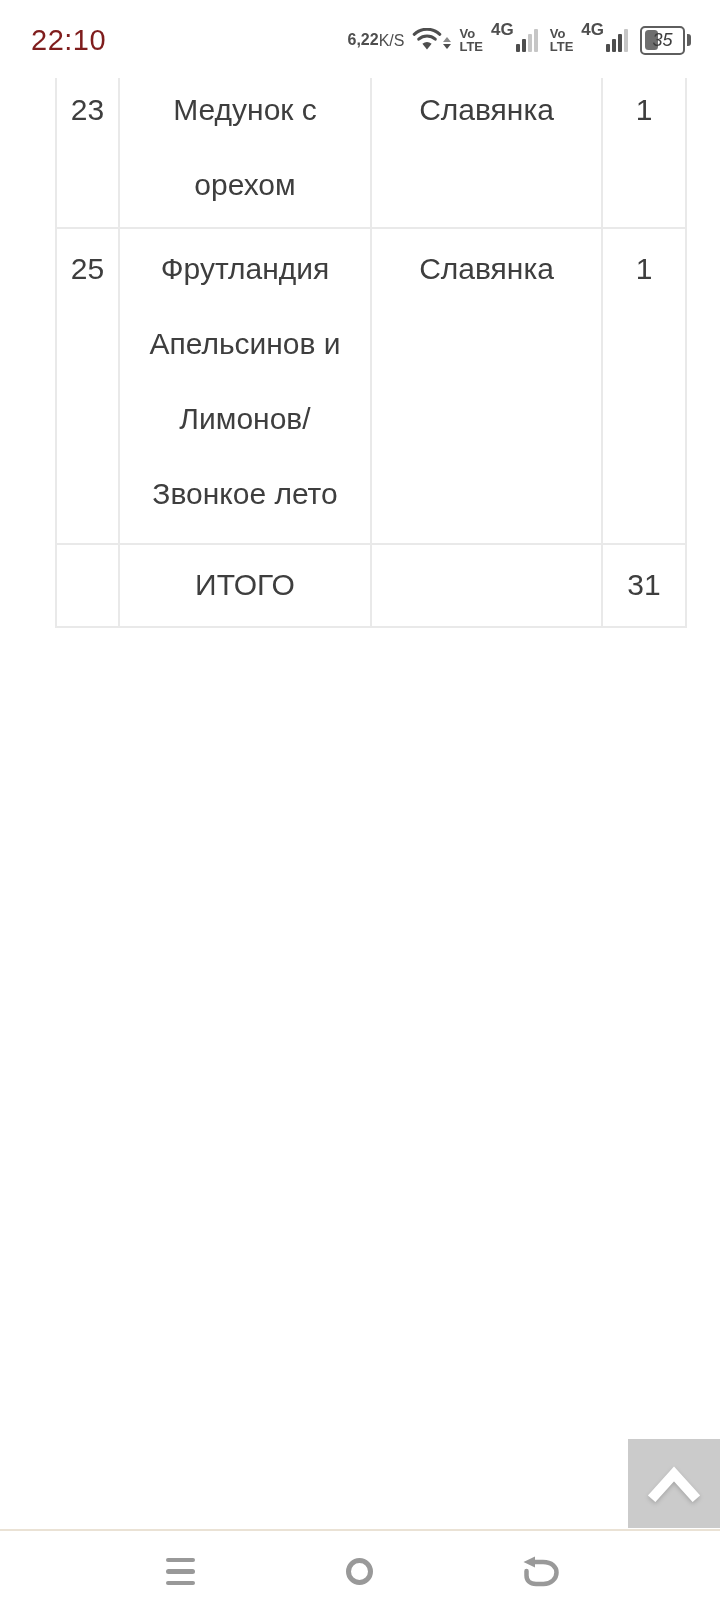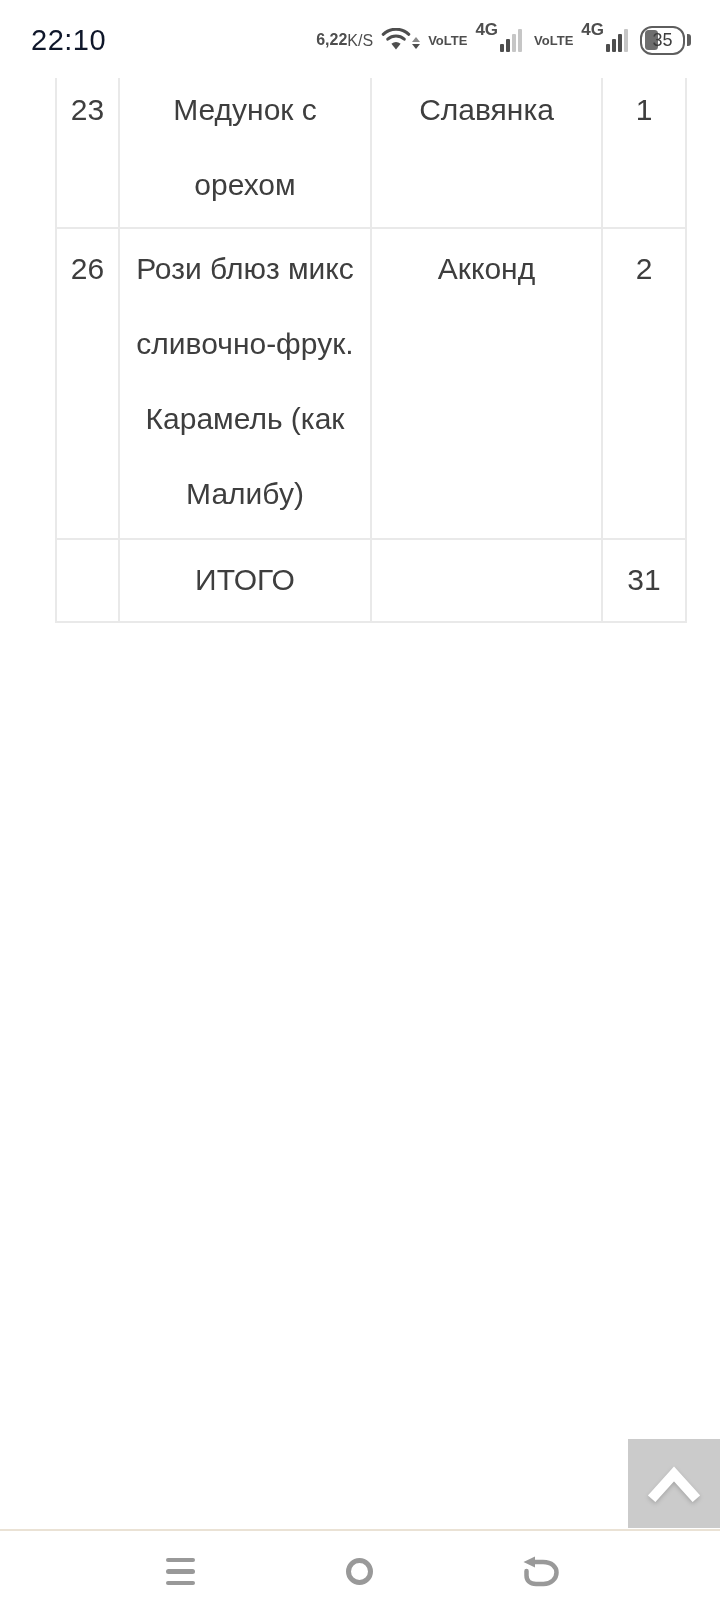--- a/index.html
+++ b/index.html
@@ -8,37 +8,37 @@
     background:#ffffff;
     font-family:"Liberation Sans","DejaVu Sans",sans-serif;
     -webkit-font-smoothing:antialiased;
   }
   
   .status-bar{
     position:absolute;top:0;left:0;width:720px;height:62px;
     display:flex;align-items:center;justify-content:space-between;
     box-sizing:border-box;padding:18px 29px 0 31px;background:#fff;
   }
-  .time{font-size:29px;color:#0f172a;letter-spacing:0.5px;}
+  .time{font-size:29px;color:#7f1d1d;letter-spacing:0.5px;}
   .status-right{display:flex;align-items:center;gap:8px;}
   .speed{display:flex;align-items:center;line-height:1;color:#4e4e4e;}
   .speed-val{font-size:16px;font-weight:700;}
   .speed-unit{font-size:16px;margin-top:2px;}
   .wifi-wrap{display:flex;align-items:center;gap:1px;}
   .updown{display:flex;flex-direction:column;gap:2px;margin-top:6px;}
   .updown i{display:block;width:0;height:0;border-left:4px solid transparent;border-right:4px solid transparent;}
   .updown .up{border-bottom:5px solid #8a8a8a;}
   .updown .dn{border-top:5px solid #4e4e4e;}
-  .volte{display:flex;flex-direction:row;line-height:1;font-size:13px;font-weight:700;color:#4e4e4e;letter-spacing:0;}
+  .volte{display:flex;flex-direction:column;line-height:1;font-size:13px;font-weight:700;color:#4e4e4e;letter-spacing:0;}
   .volte span{display:block;}
   .netcell{display:flex;align-items:center;gap:2px;}
   .net4g{font-size:17px;font-weight:700;color:#4e4e4e;line-height:1;transform:translateY(-11px);}
   .battery{display:flex;align-items:center;}
-  .battery-body{position:relative;width:41px;height:25px;border:2.5px solid #5e5e5e;border-radius:12px;
-    display:flex;align-items:center;justify-content:center;}
+  .battery-body{position:relative;width:41px;height:25px;border:2.5px solid #5e5e5e;border-radius:5px;
+    display:flex;align-items:center;justify-content:center;font-style:italic;}
   .battery-fill{position:absolute;left:2.5px;top:2.5px;bottom:2.5px;width:13px;background:#6e6e6e;border-radius:3.5px;}
   .battery-text{position:relative;font-size:18px;color:#3d3d3d;z-index:1;}
   .battery-tip{width:4px;height:12px;background:#5e5e5e;border-radius:0 3px 3px 0;margin-left:2px;}
   
   .table-clip{
     position:absolute;left:55px;top:78px;width:634px;height:1411px;overflow:hidden;
   }
   table.items{
     border-collapse:collapse;table-layout:fixed;width:630px;
     margin-top:-10px;background:#fff;
@@ -144,28 +144,28 @@
         <col style="width:84px">
     </colgroup>
     <tbody>
         <tr style="height: 159px;">
           <td class="col-num">23</td>
           <td class="col-name">Медунок с
 орехом</td>
           <td class="col-brand">Славянка</td>
           <td class="col-qty">1</td>
         </tr>
-        <tr style="height: 311px;">
-          <td class="col-num">26</td>
-          <td class="col-name">Рози блюз микс
-сливочно-фрук.
-Карамель (как
-Малибу)</td>
-          <td class="col-brand">Акконд</td>
-          <td class="col-qty">2</td>
+        <tr style="height: 316px;">
+          <td class="col-num">25</td>
+          <td class="col-name">Фрутландия
+Апельсинов и
+Лимонов/
+Звонкое лето</td>
+          <td class="col-brand">Славянка</td>
+          <td class="col-qty">1</td>
         </tr>
         <tr style="height: 78px;">
           <td class="col-num"></td>
           <td class="col-total-label">ИТОГО</td>
           <td class="col-brand"></td>
           <td class="col-total-qty">31</td>
         </tr>
       </tbody>
   </table>
 </div>

